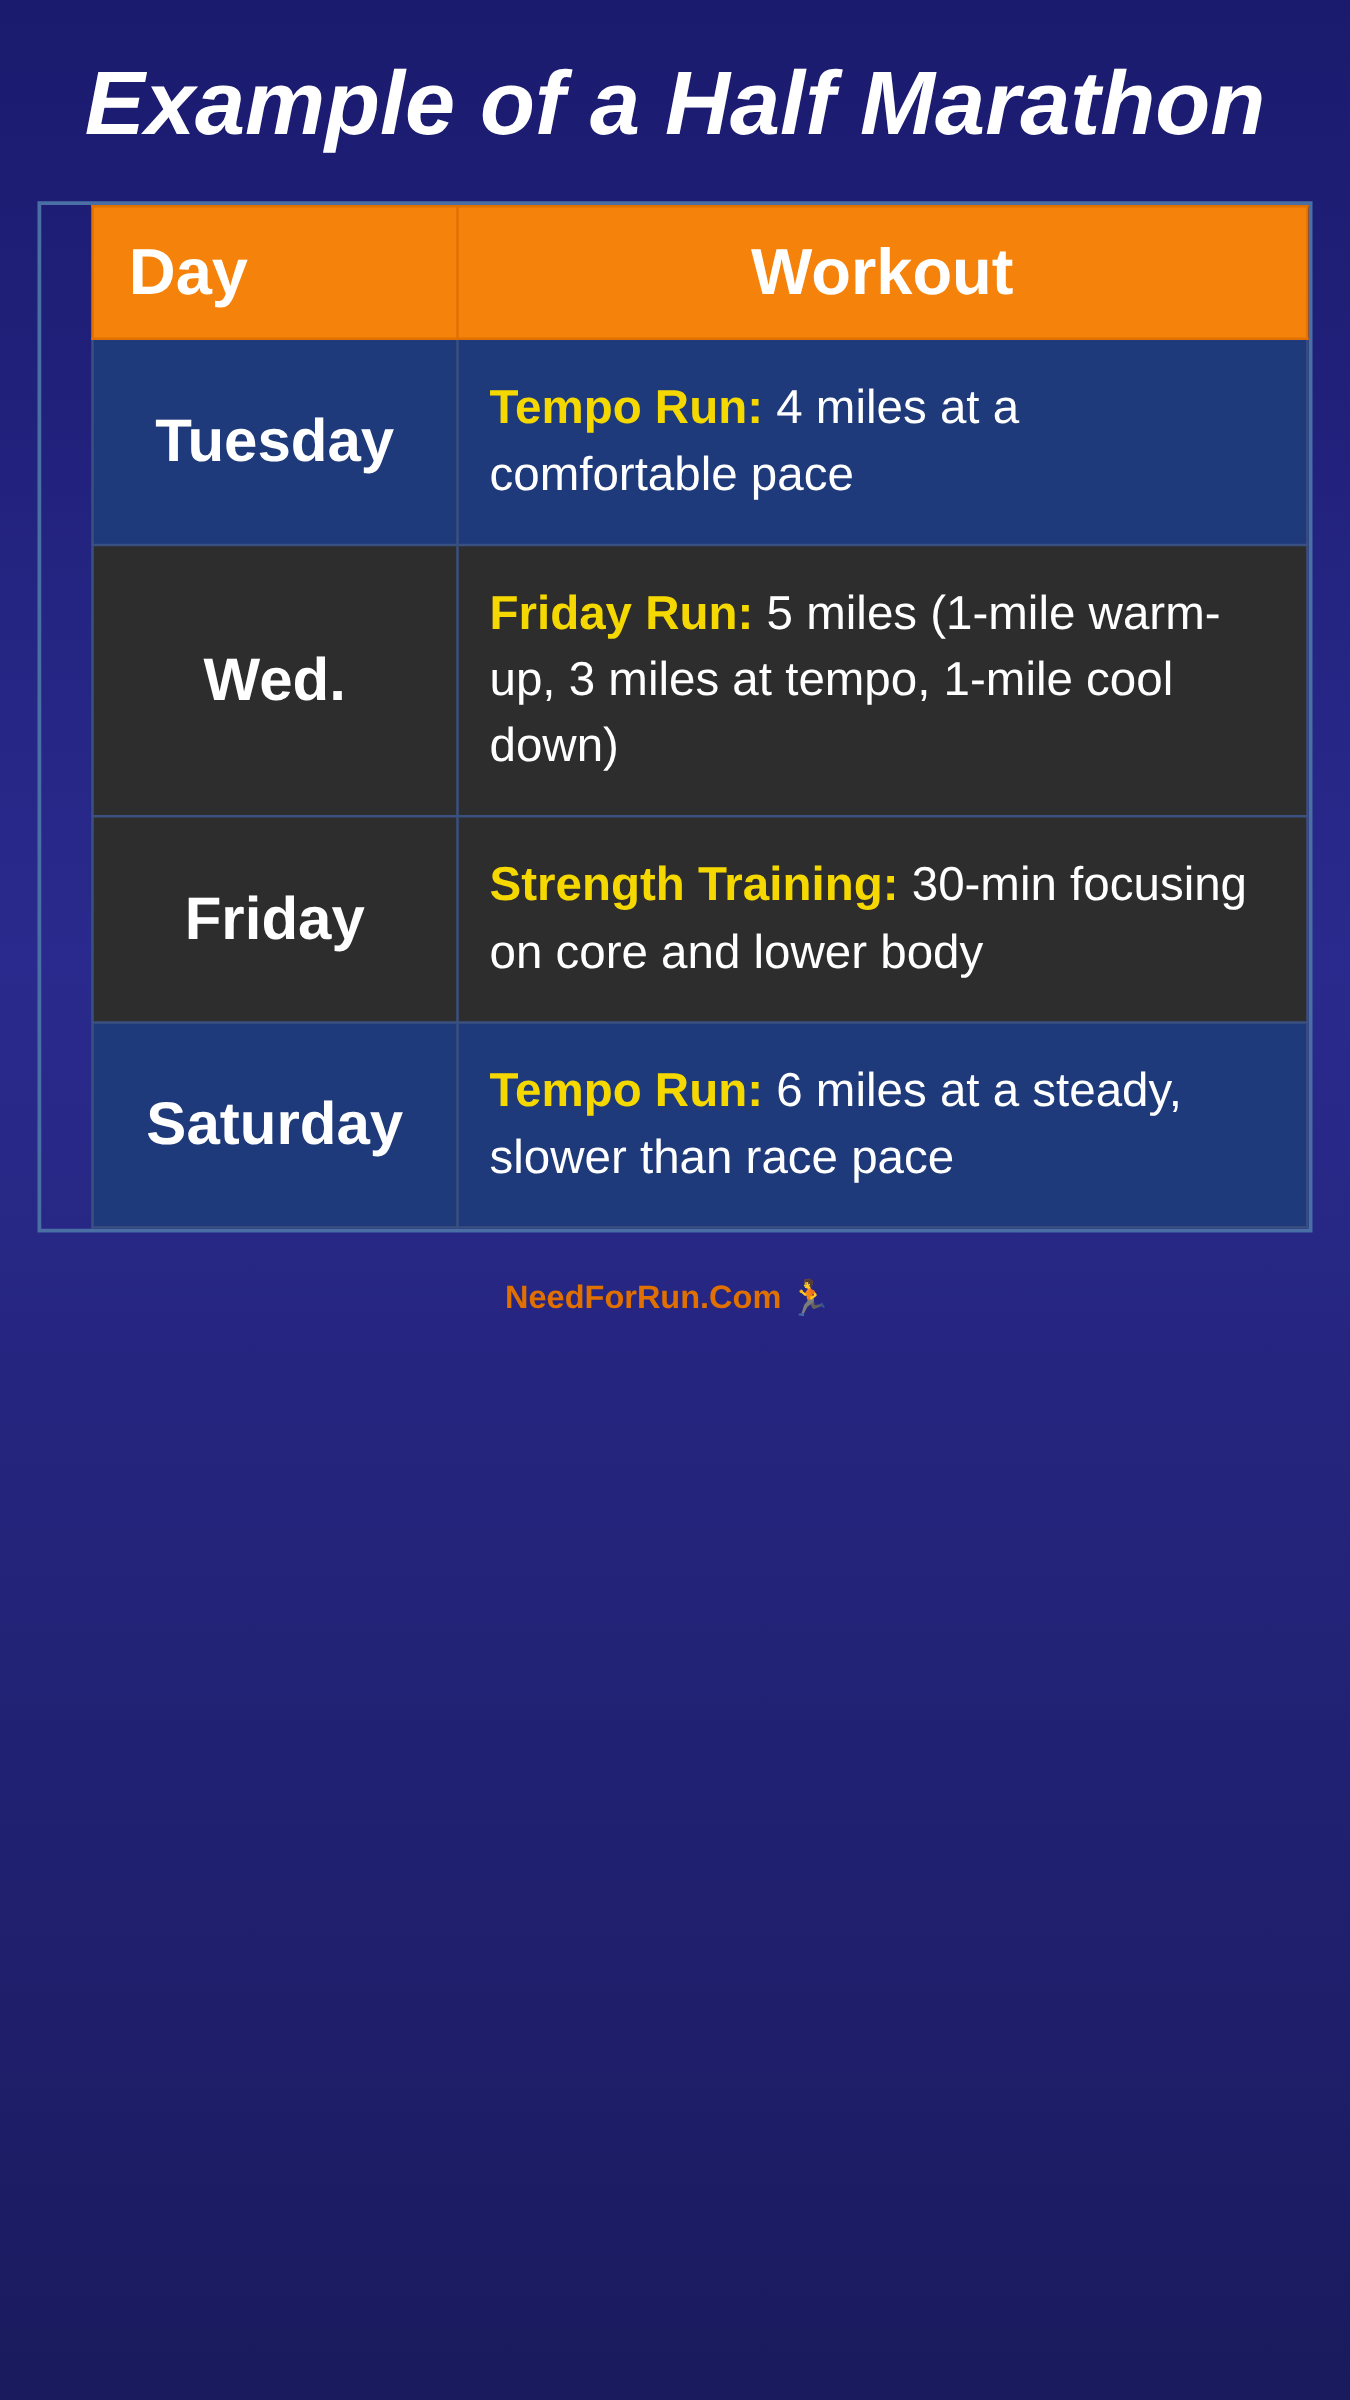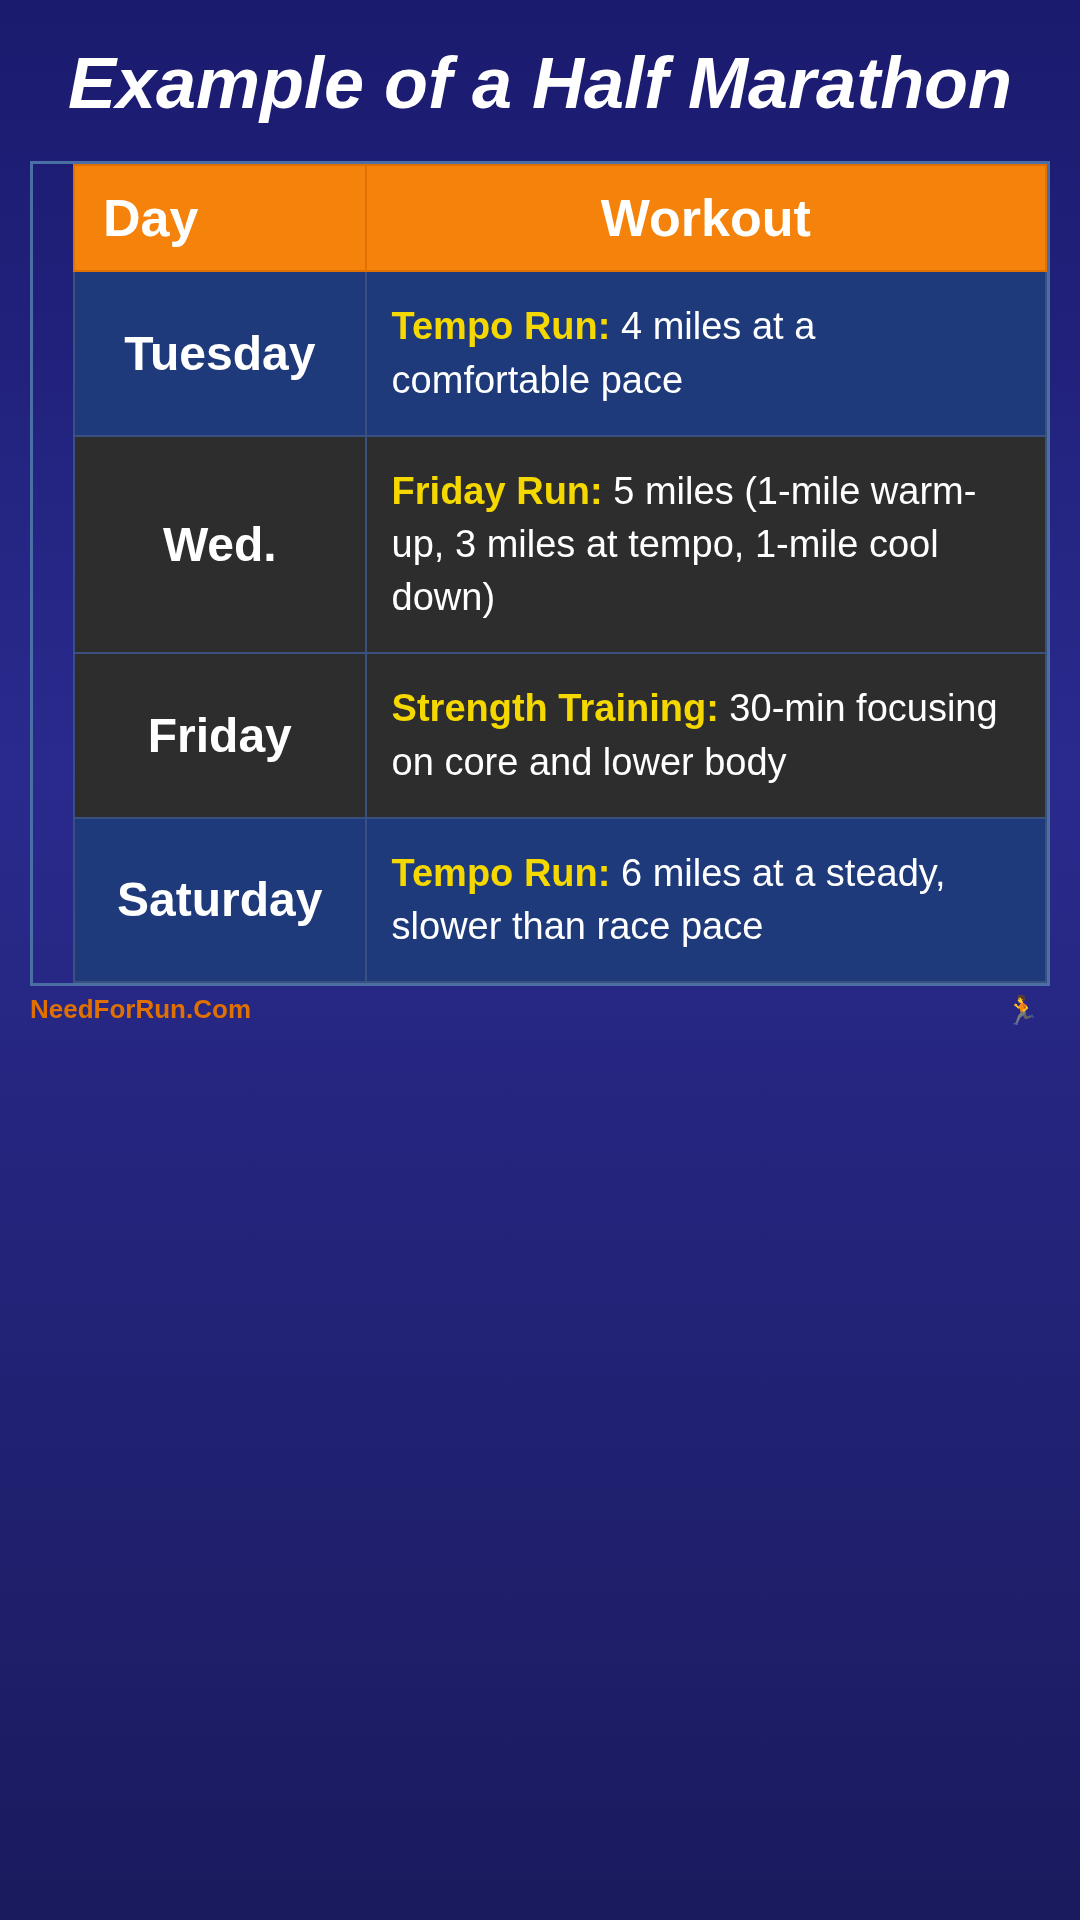--- a/index.html
+++ b/index.html
@@ -119,22 +119,23 @@
 
     .row-sunday .day-col,
     .row-sunday .workout-col {
       background-color: #2d2d2d;
     }
 
     .watermark {
       position: relative;
       width: 100%;
       display: flex;
-      justify-content: space-between;
+      justify-content: center;
       padding: 8px 10px 0 0;
+      margin-top: 28px;
     }
 
     .watermark-text {
       font-size: 26px;
       font-weight: 700;
       color: #e07000;
     }
 
     .runner-icon {
       display: inline-block;

